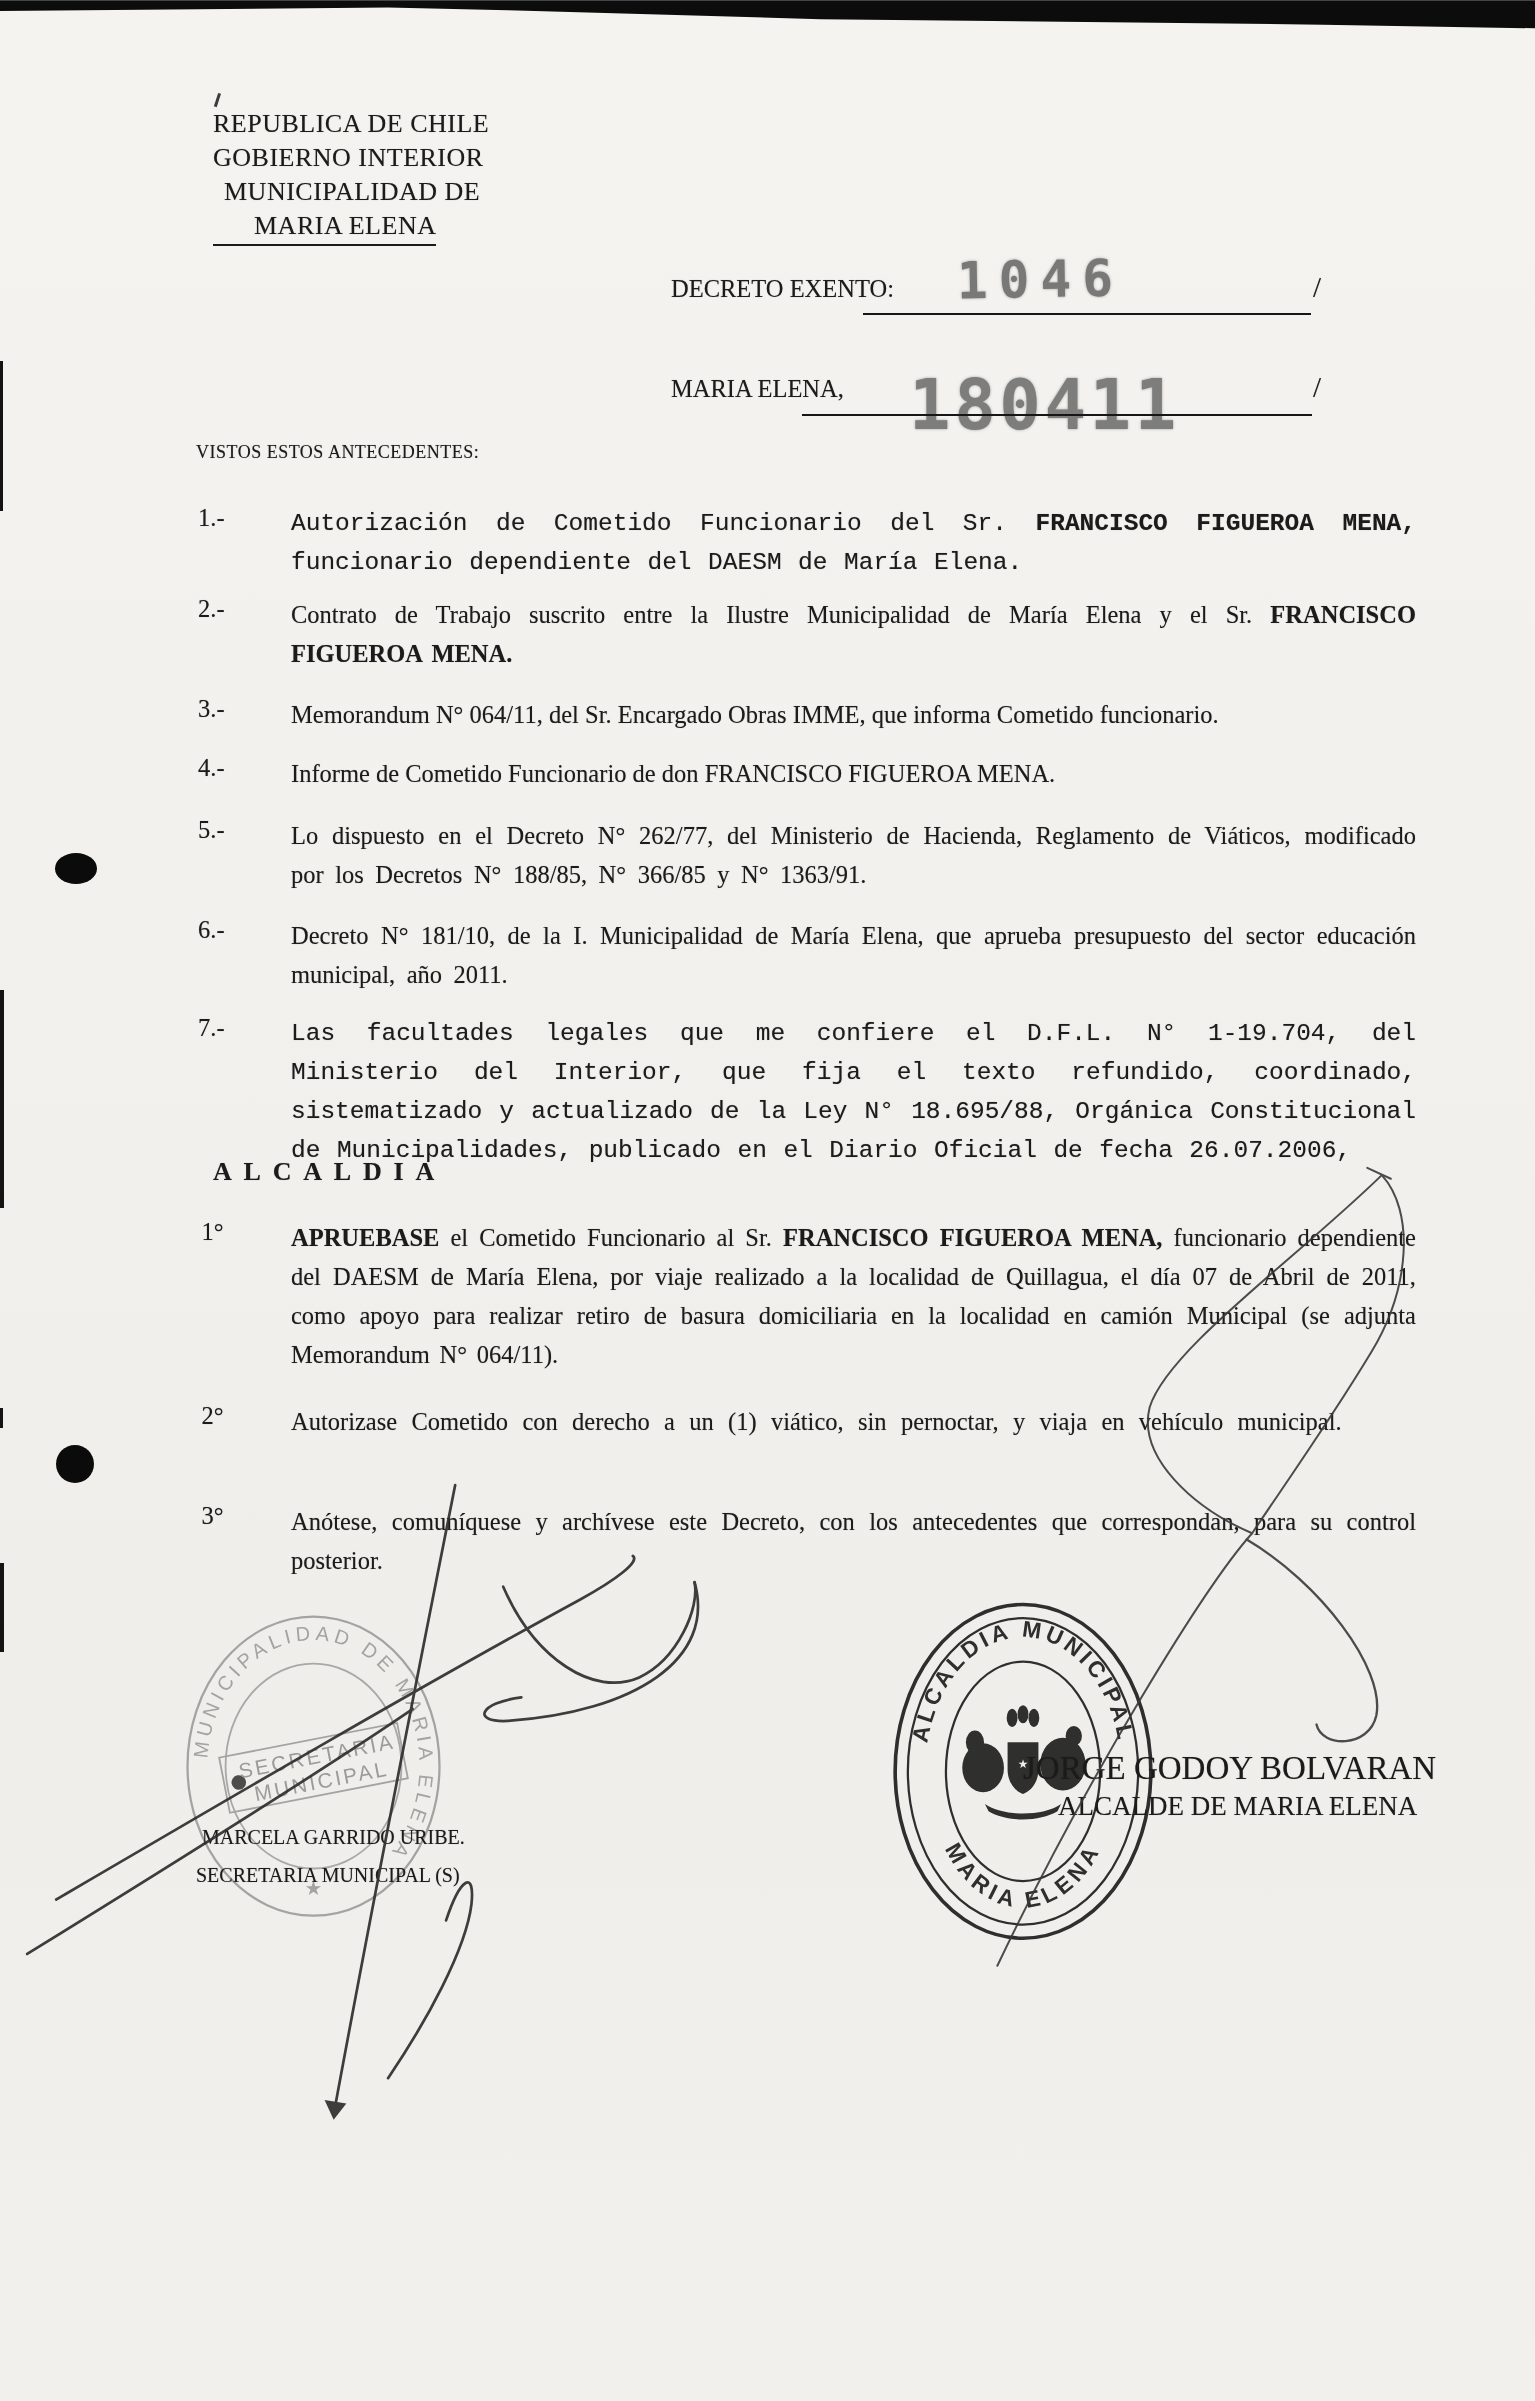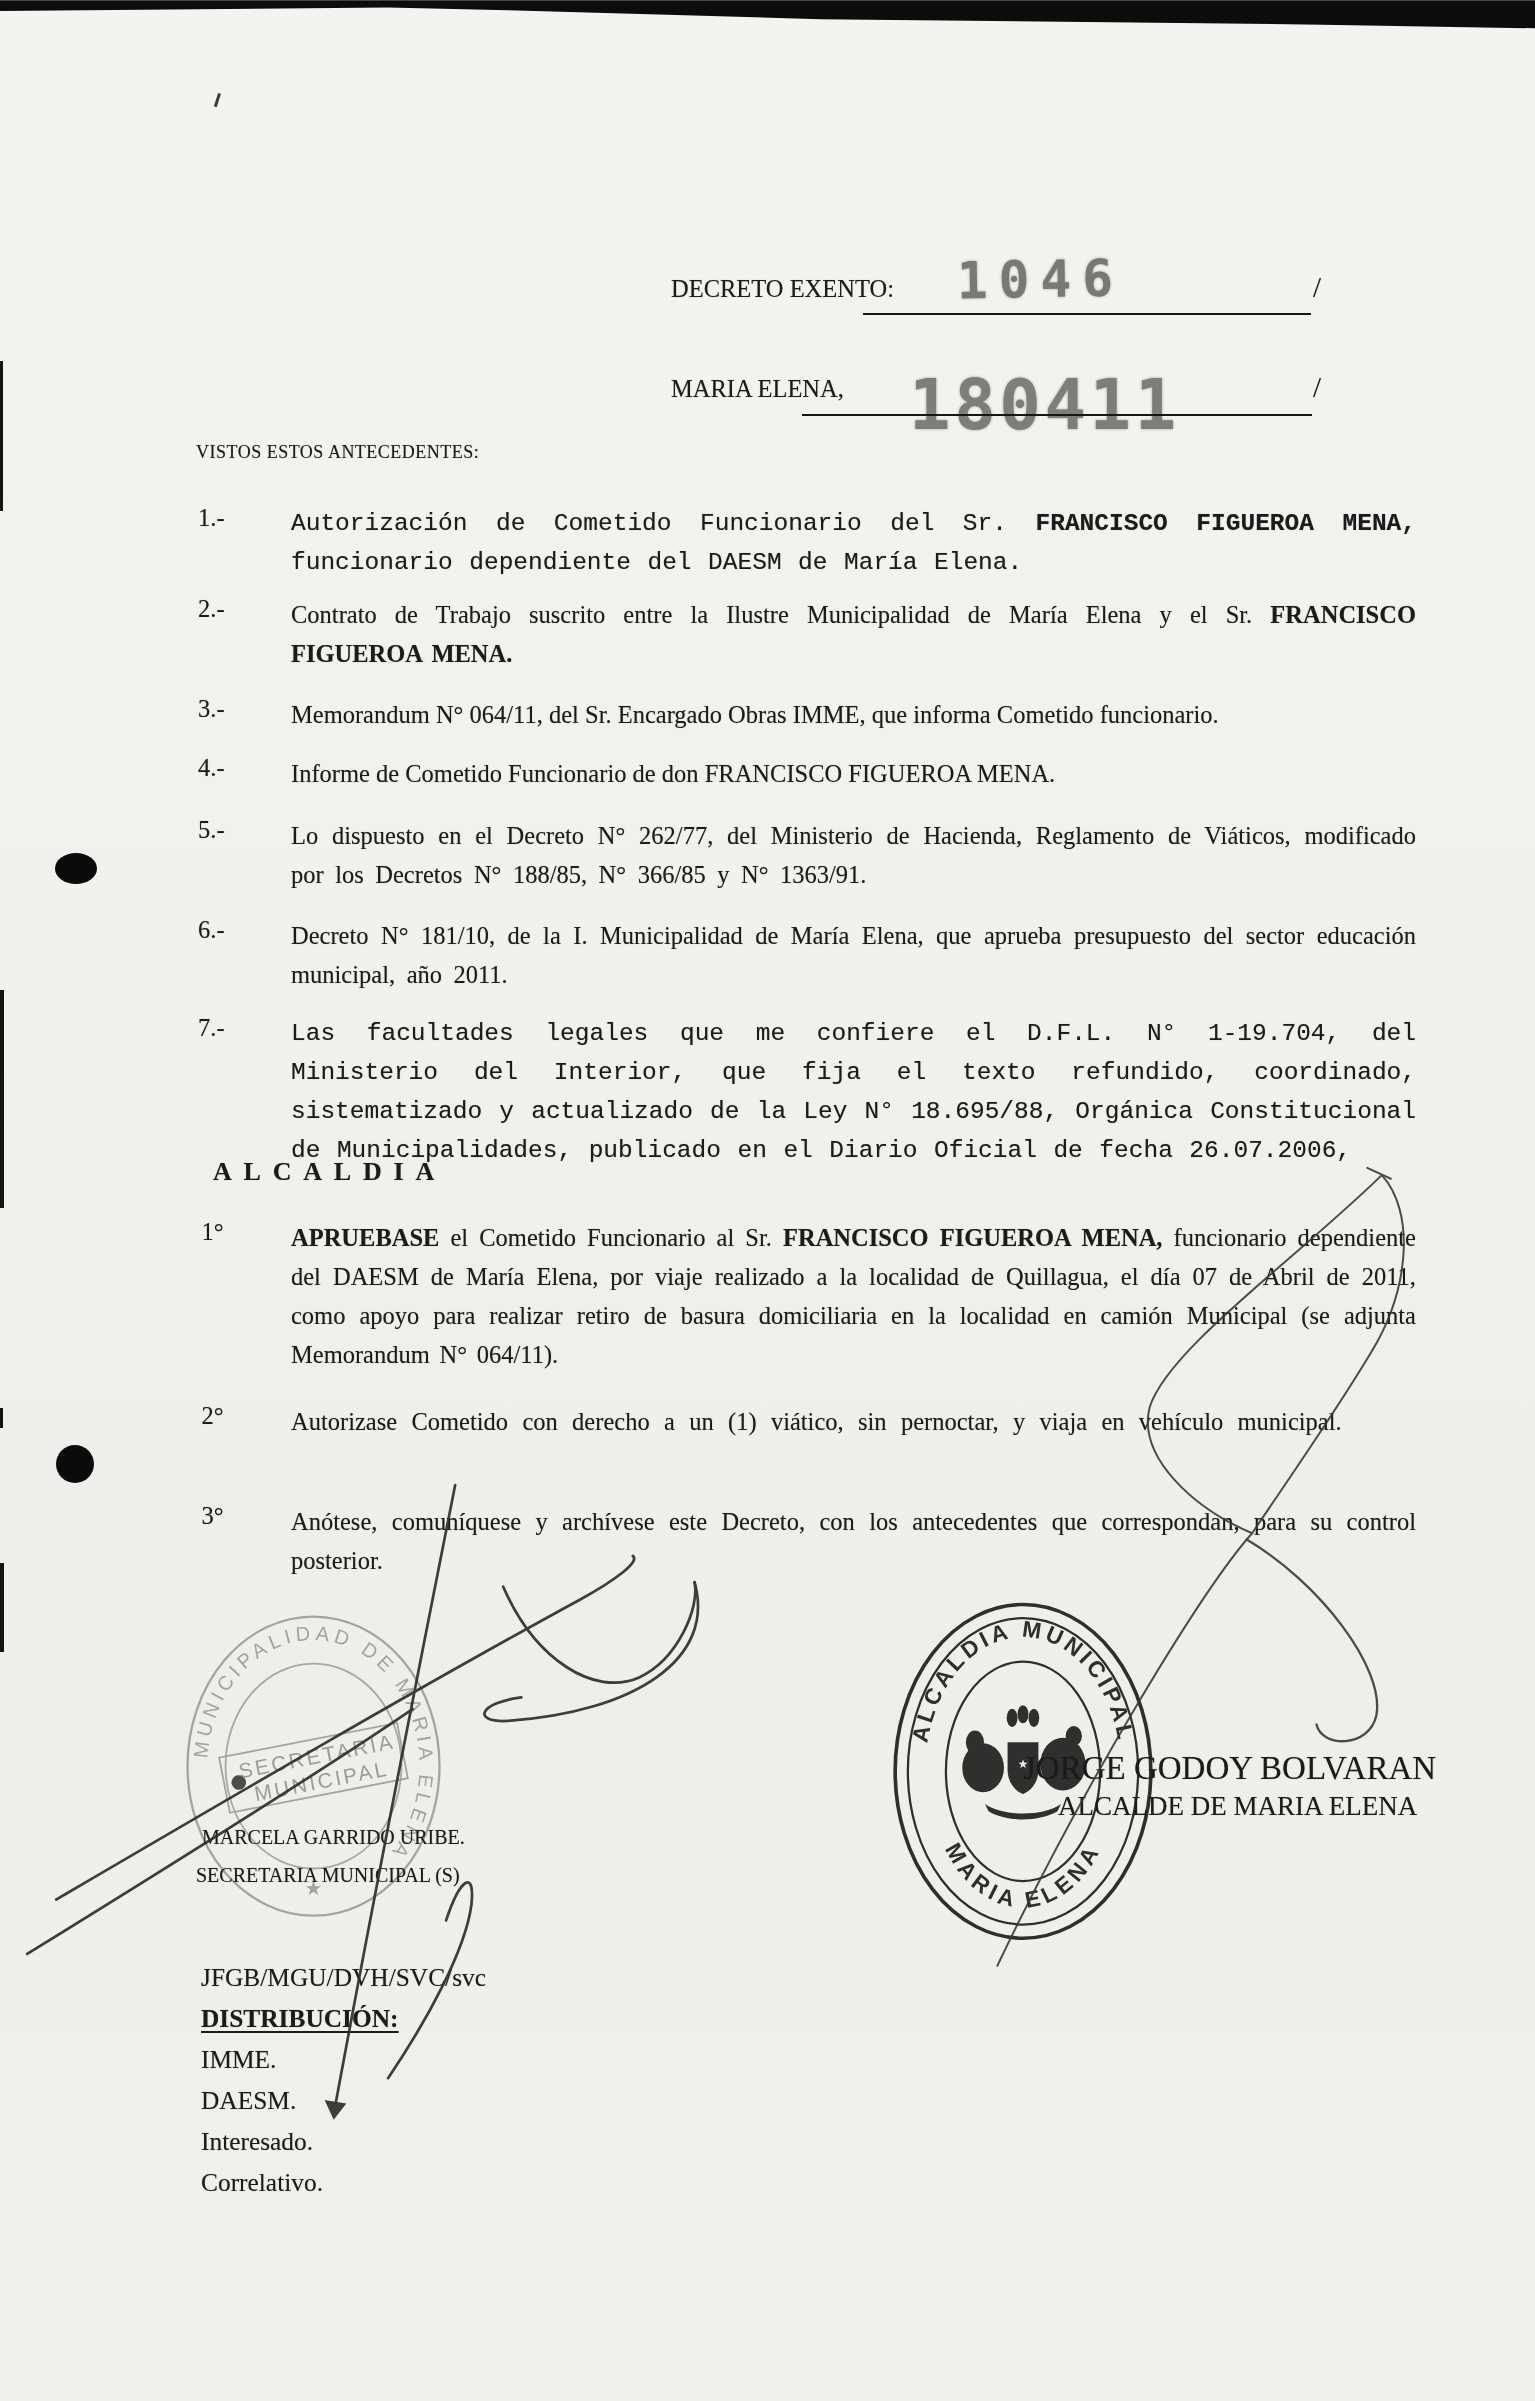--- a/index.html
+++ b/index.html
@@ -56,20 +56,26 @@
 
   <div class="abs edgemark" style="left:0;top:361px;width:2.7px;height:150px"></div>
   <div class="abs edgemark" style="left:0;top:990px;width:3.6px;height:218px"></div>
   <div class="abs edgemark" style="left:0;top:1408px;width:2.7px;height:20px"></div>
   <div class="abs edgemark" style="left:0;top:1563px;width:3.6px;height:89px"></div>
 
   <div class="abs hole" style="left:55px;top:853px;width:42px;height:31px"></div>
   <div class="abs hole" style="left:56px;top:1445px;width:38px;height:38px"></div>
   <div class="abs tickmark"></div>
 
+  <div class="abs letterhead ink">
+    <div>REPUBLICA DE CHILE</div>
+    <div>GOBIERNO  INTERIOR</div>
+    <div class="lh3">MUNICIPALIDAD DE</div>
+    <div><span class="lh4">MARIA ELENA</span></div>
+  </div>
 
   <div class="abs lbl ink" style="left:671px;top:275px">DECRETO EXENTO:</div>
   <div class="abs stampnum" style="left:957px;top:250px;font-size:51px;letter-spacing:11px;transform:rotate(-1deg)">1046</div>
   <div class="abs uline" style="left:863px;top:313px;width:448px"></div>
   <div class="abs slash ink" style="left:1313px;top:271px">/</div>
 
   <div class="abs lbl ink" style="left:671px;top:375px">MARIA ELENA,</div>
   <div class="abs stampnum" style="left:909px;top:365px;font-size:69px;letter-spacing:3.6px;color:#606060">180411</div>
   <div class="abs uline" style="left:802px;top:414px;width:510px"></div>
   <div class="abs slash ink" style="left:1313px;top:371px">/</div>
@@ -166,28 +172,20 @@
     </g>
     <text x="150" y="186" text-anchor="middle" font-size="13" fill="#efefec">★</text>
   </svg>
 
   <div class="abs sig-name ink" style="left:1023px;top:1750px;font-size:33px">JORGE GODOY BOLVARAN</div>
   <div class="abs sig-name ink" style="left:1058px;top:1791px;font-size:27px">ALCALDE DE MARIA ELENA</div>
 
   <div class="abs sig-name ink" style="left:202px;top:1826px">MARCELA GARRIDO URIBE.</div>
   <div class="abs sig-name ink" style="left:196px;top:1864px">SECRETARIA MUNICIPAL (S)</div>
 
-  <div class="abs footer ink">
-    <div>JFGB/MGU/DVH/SVC/svc</div>
-    <div class="distr">DISTRIBUCIÓN:</div>
-    <div>IMME.</div>
-    <div>DAESM.</div>
-    <div>Interesado.</div>
-    <div>Correlativo.</div>
-  </div>
 
   <svg class="abs overlay" style="left:0;top:0" width="1535" height="2401" viewBox="0 0 1693 2648">
     <g fill="none" stroke="#3a3a3a" stroke-width="2.2" stroke-linecap="round" opacity="0.9">
       <path d="M 1524 1296 C 1430 1388 1288 1488 1268 1552 C 1254 1608 1318 1664 1381 1691"></path>
       <path d="M 1524 1296 C 1560 1335 1556 1420 1512 1492 C 1468 1565 1422 1630 1381 1691"></path>
       <path d="M 1381 1691 C 1330 1748 1200 1958 1100 2168"></path>
       <path d="M 1375 1698 C 1455 1745 1528 1840 1518 1892 C 1510 1928 1458 1928 1452 1902" stroke-width="2.6"></path>
       <path d="M 1508 1288 L 1534 1300"></path>
     </g>
     <g fill="none" stroke="#2e2e2e" stroke-width="3" stroke-linecap="round" opacity="0.92">

